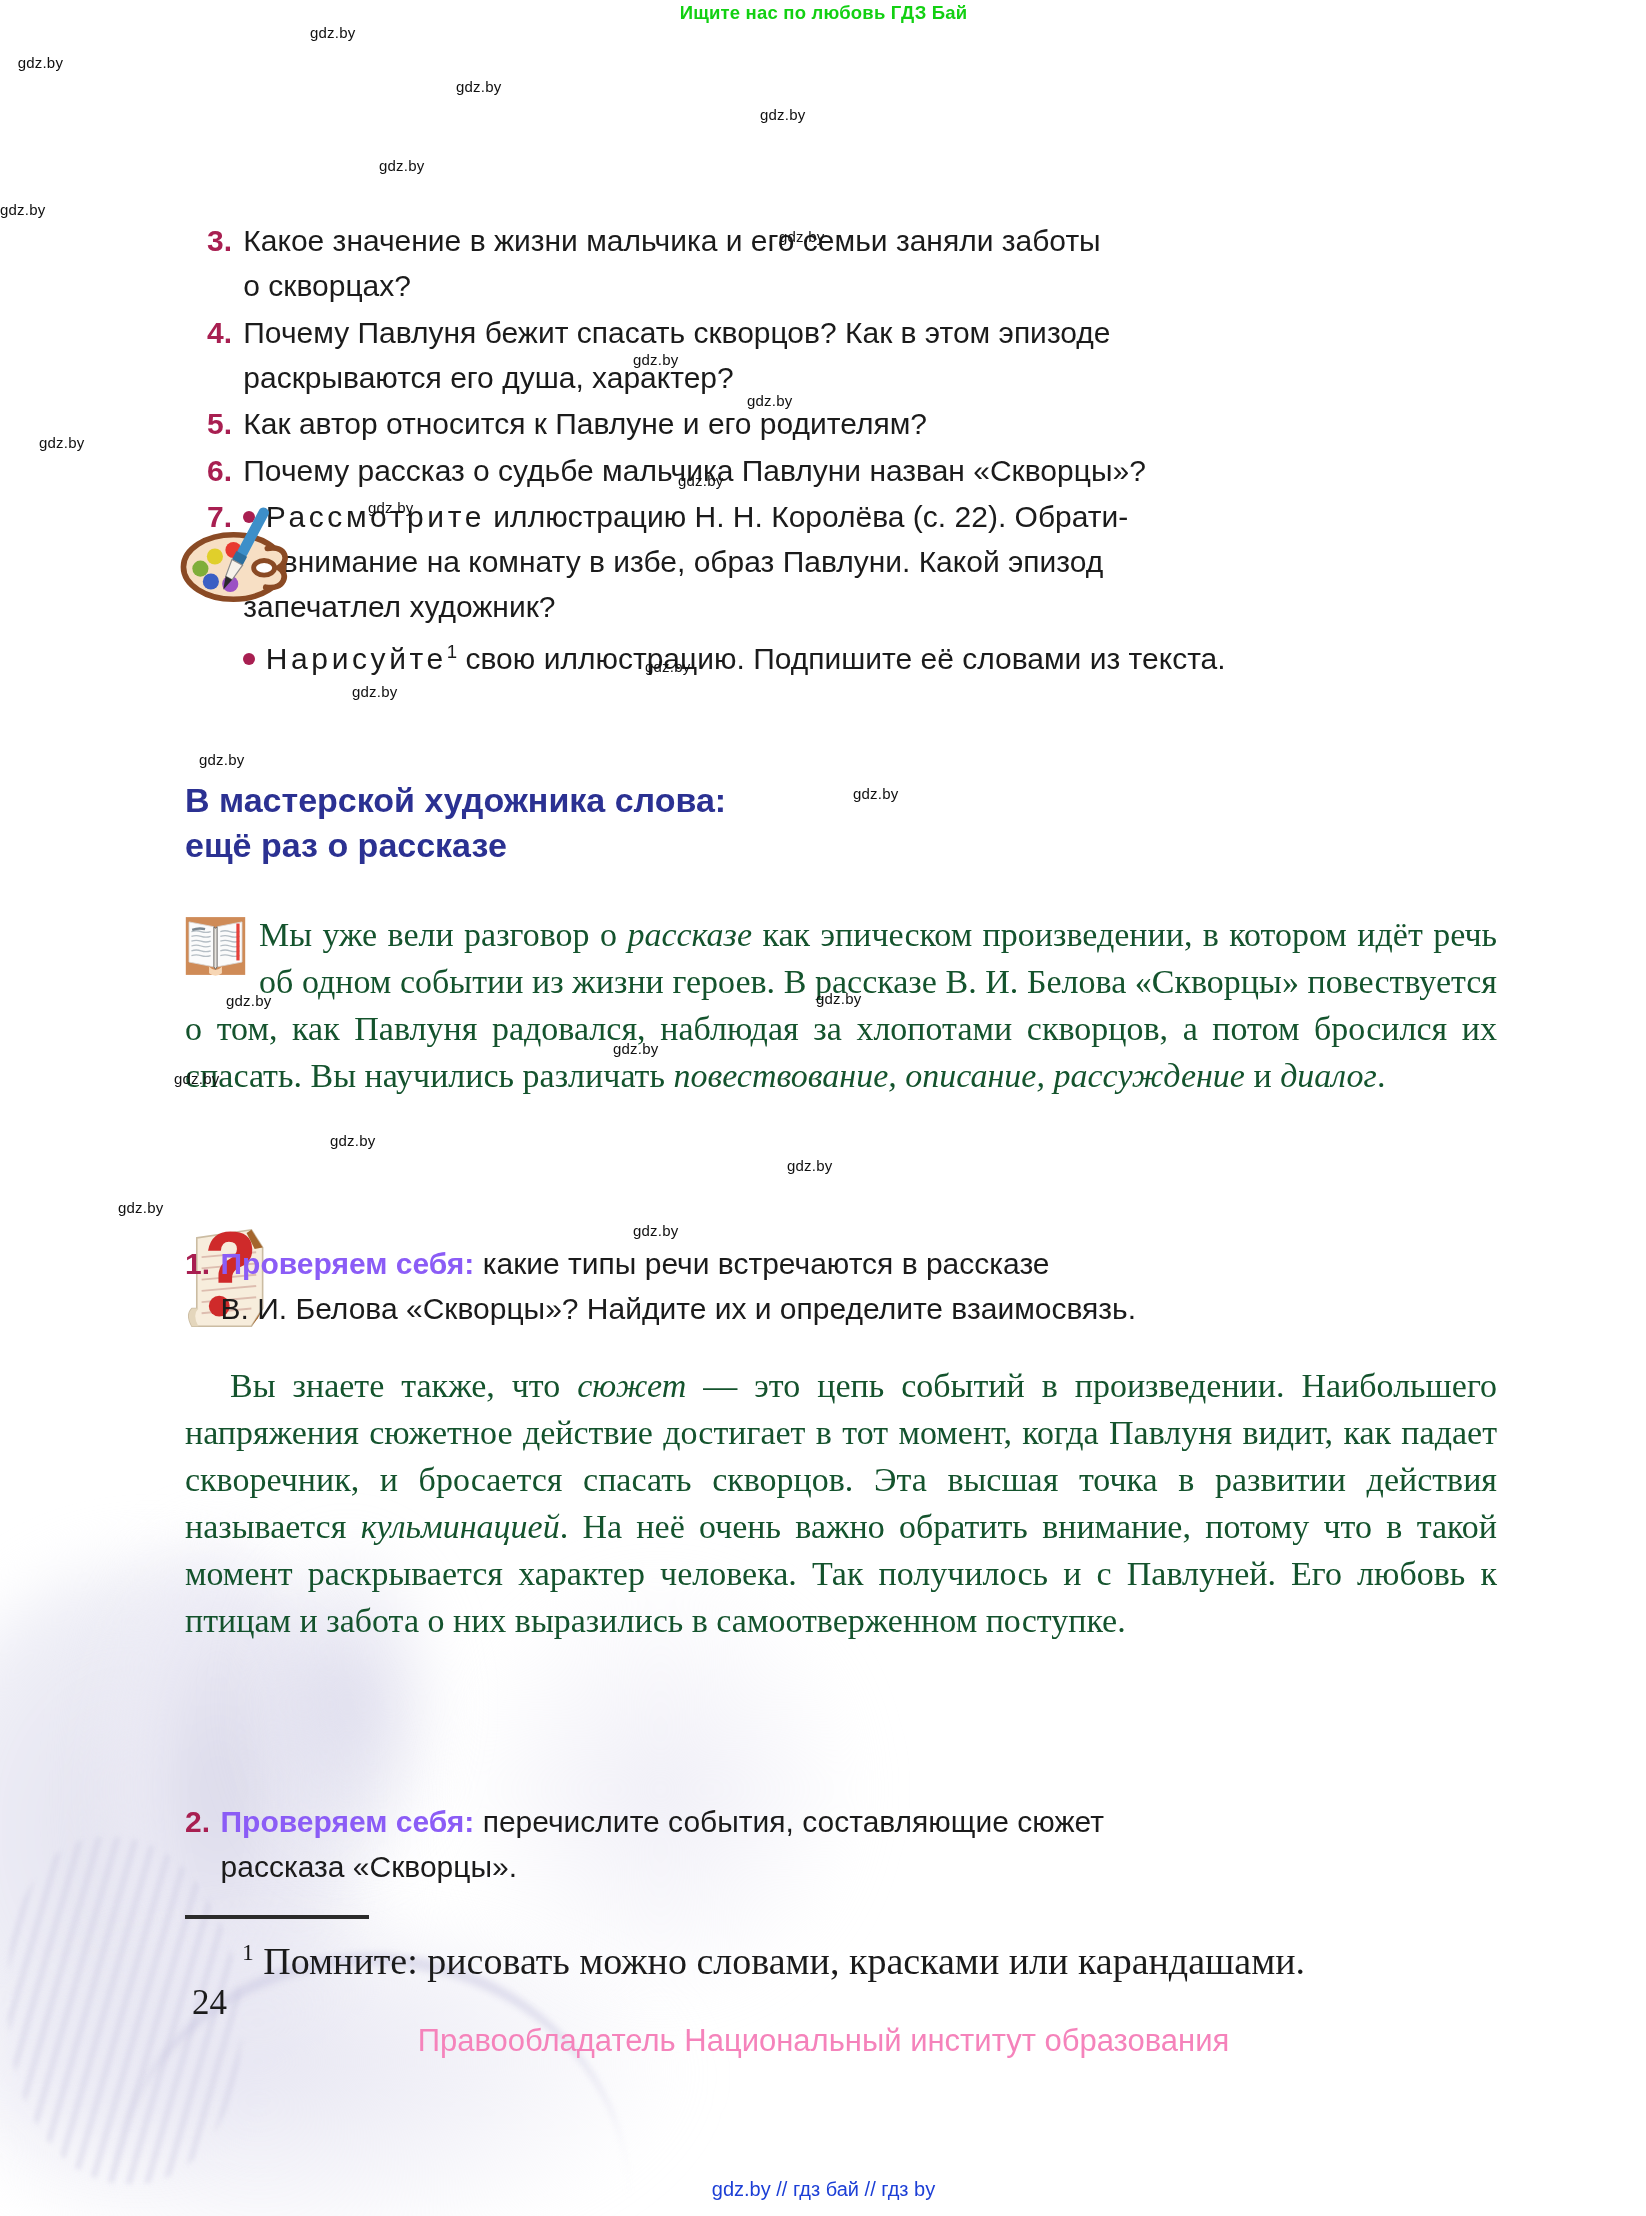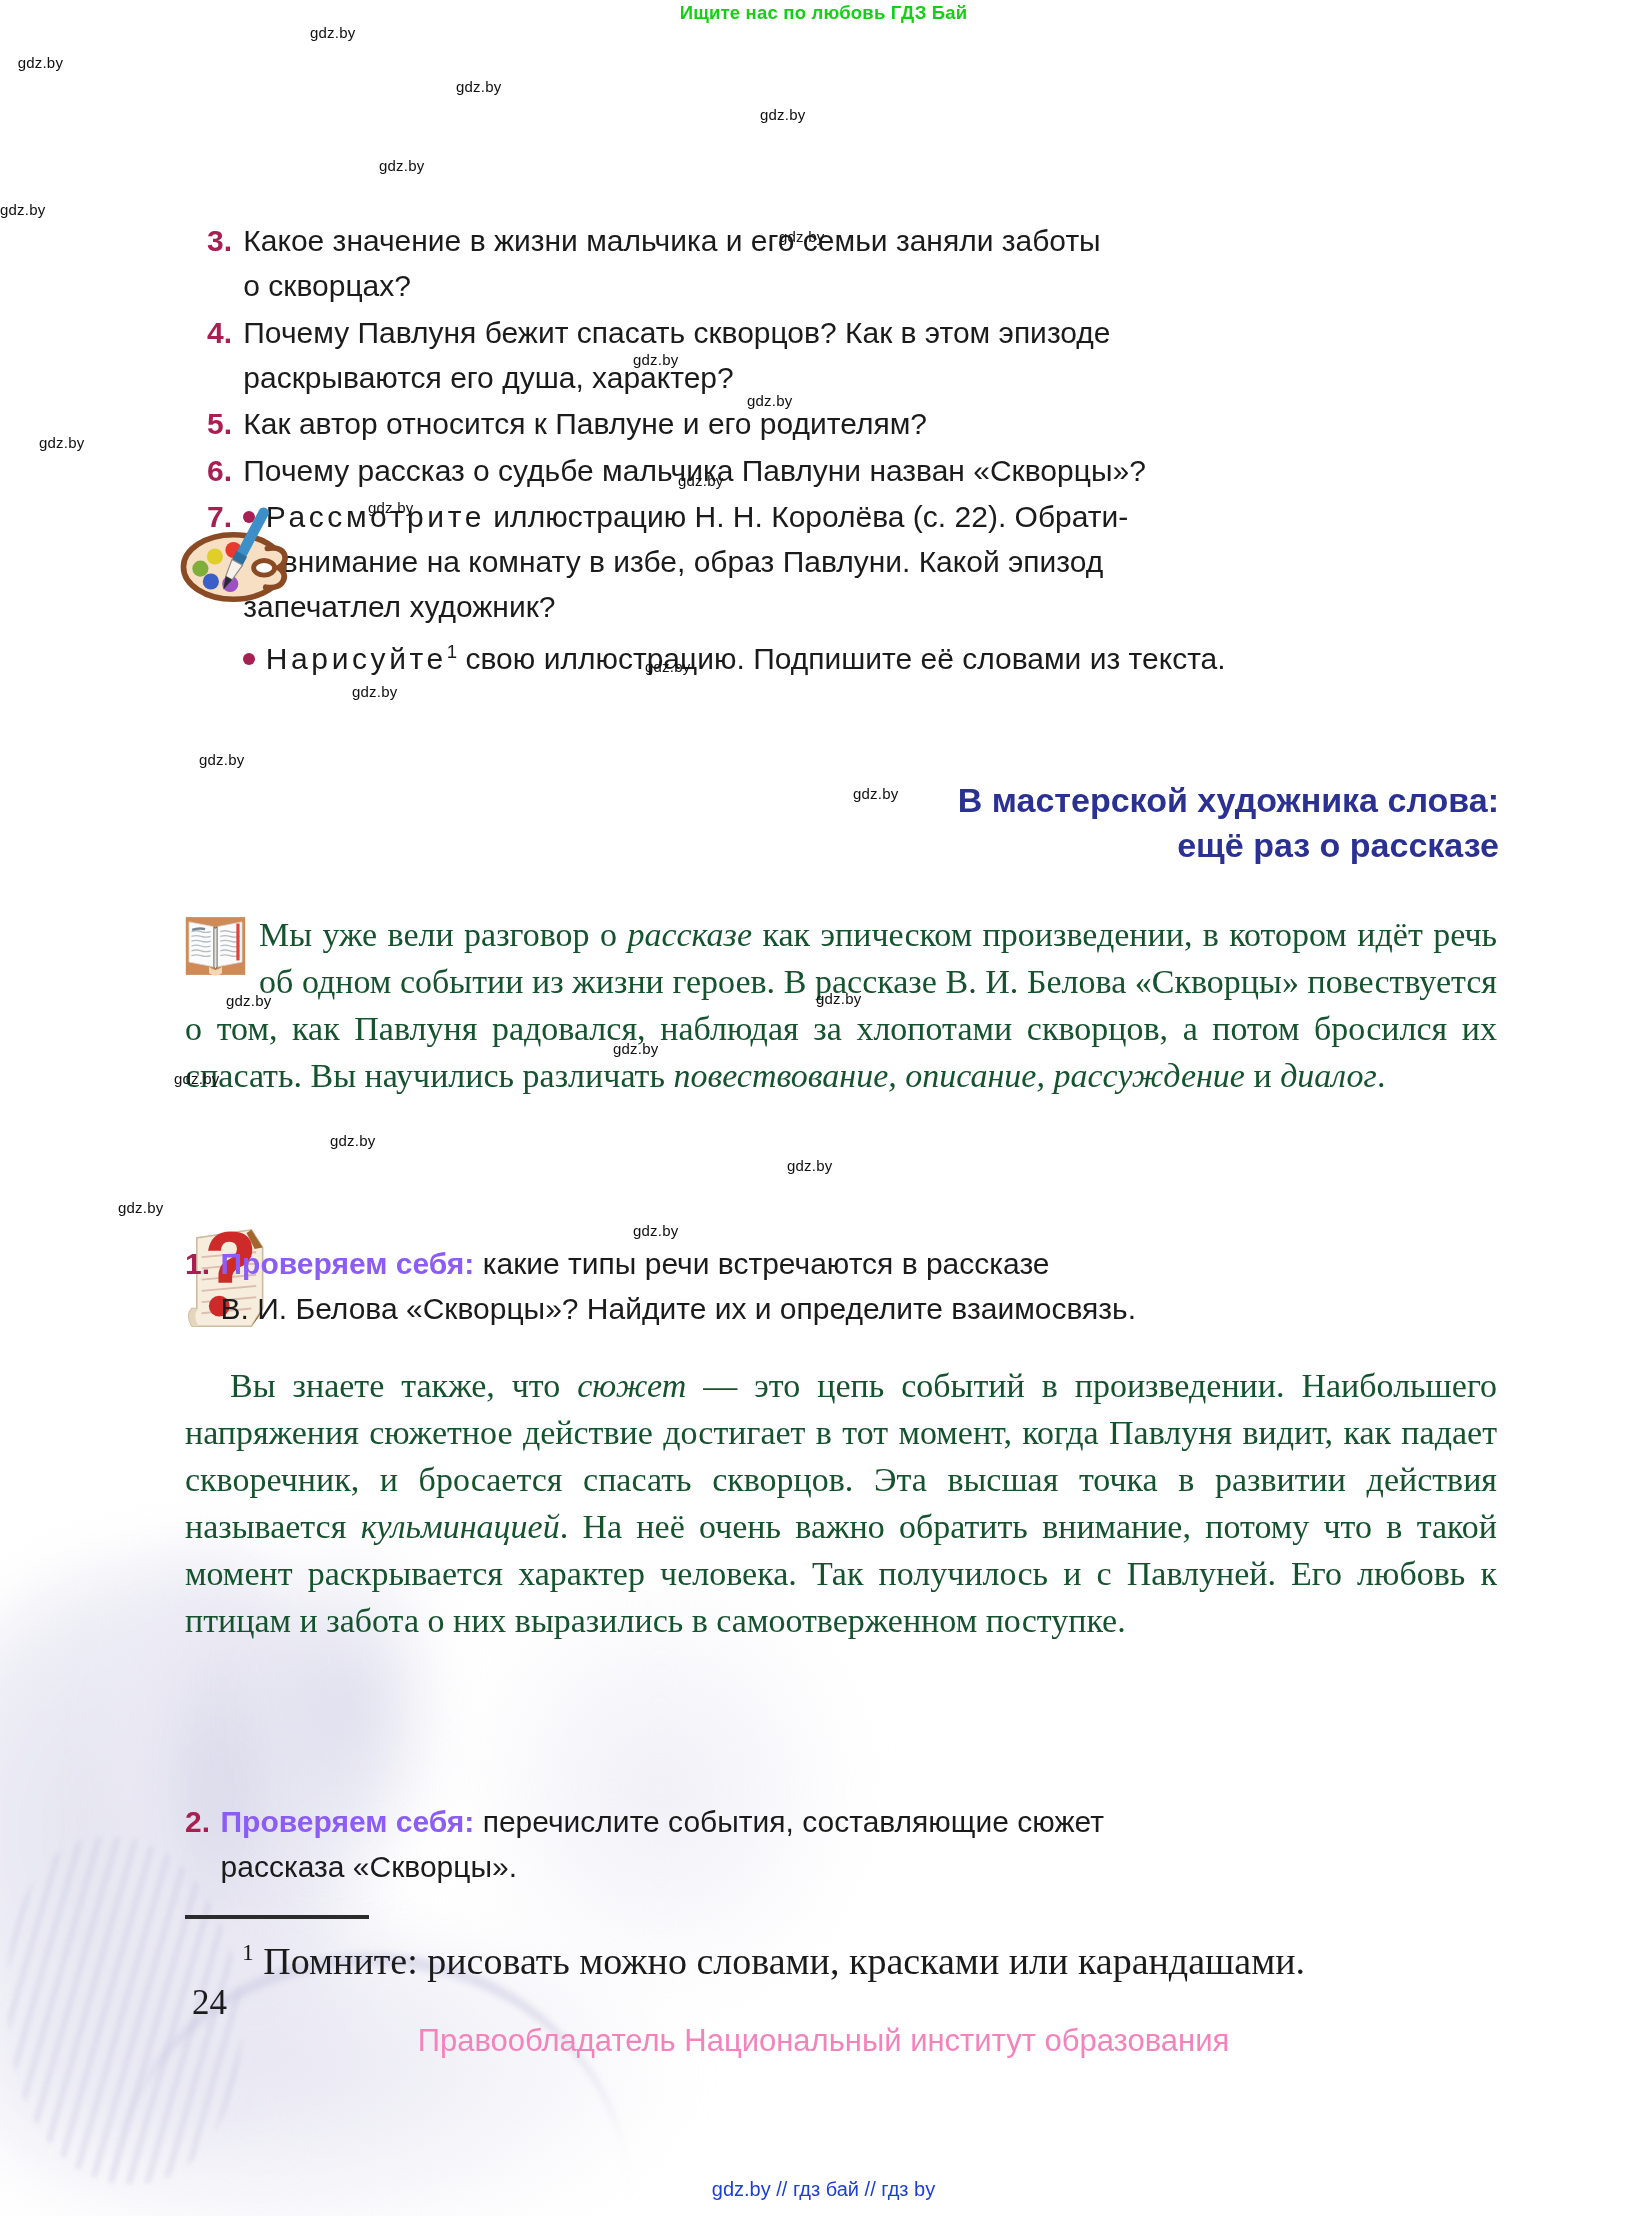--- a/index.html
+++ b/index.html
@@ -147,21 +147,21 @@
     height: 113px;
     z-index: 4;
   }
 
   
   .section-head {
     position: absolute;
     left: 0;
     top: 778px;
     width: 1314px;
-    text-align: right;
+    text-align: left;
     color: #2b3192;
     font-family: "Liberation Sans", "DejaVu Sans", sans-serif;
     font-weight: 700;
     font-size: 34px;
     line-height: 45px;
     z-index: 4;
   }
 
   
   .body-par {

